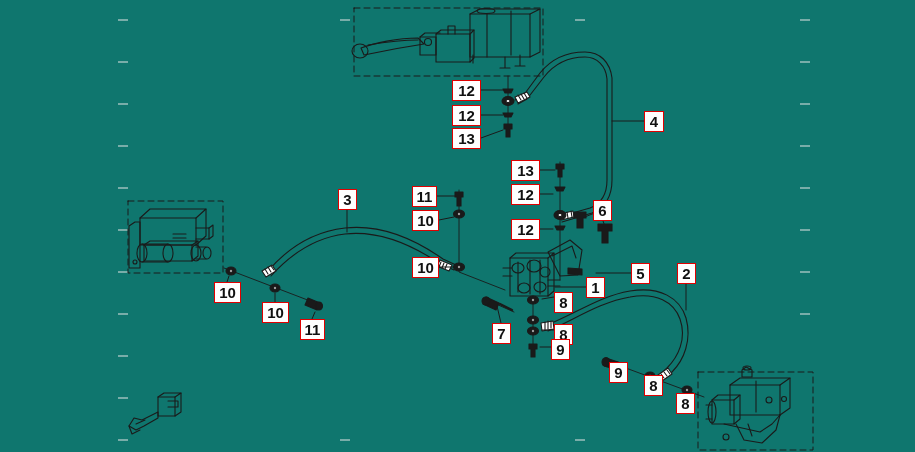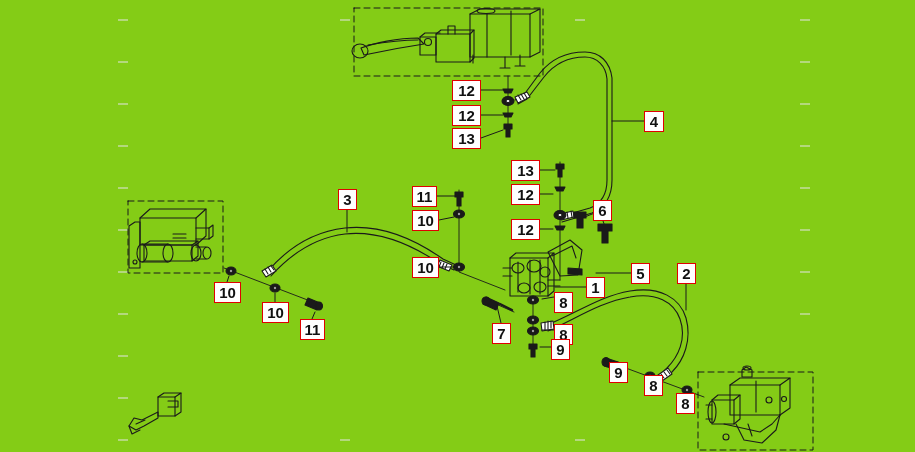--- a/index.html
+++ b/index.html
@@ -1,18 +1,18 @@
 <!DOCTYPE html>
 <html><head>
 <meta charset="utf-8">
 <style>
   html,body{margin:0;padding:0;background:#ffffff;}
   body{width:915px;height:452px;overflow:hidden;
        font-family:"Liberation Sans",sans-serif;}
-  #stage{position:relative;width:915px;height:452px;background:#84cc16;}
+  #stage{position:relative;width:915px;height:452px;background:#0f766e;}
   #art{position:absolute;left:0;top:0;width:915px;height:452px;}
   .callout{position:absolute;border:1.6px solid #e00000;background:#fff;
            color:#111;font-weight:700;font-size:15px;line-height:1;
            display:flex;align-items:center;justify-content:center;
            padding:2px 3px 3px 3px;box-sizing:border-box;}
 </style>
 </head>
 <body>
 
 <div id="stage">

